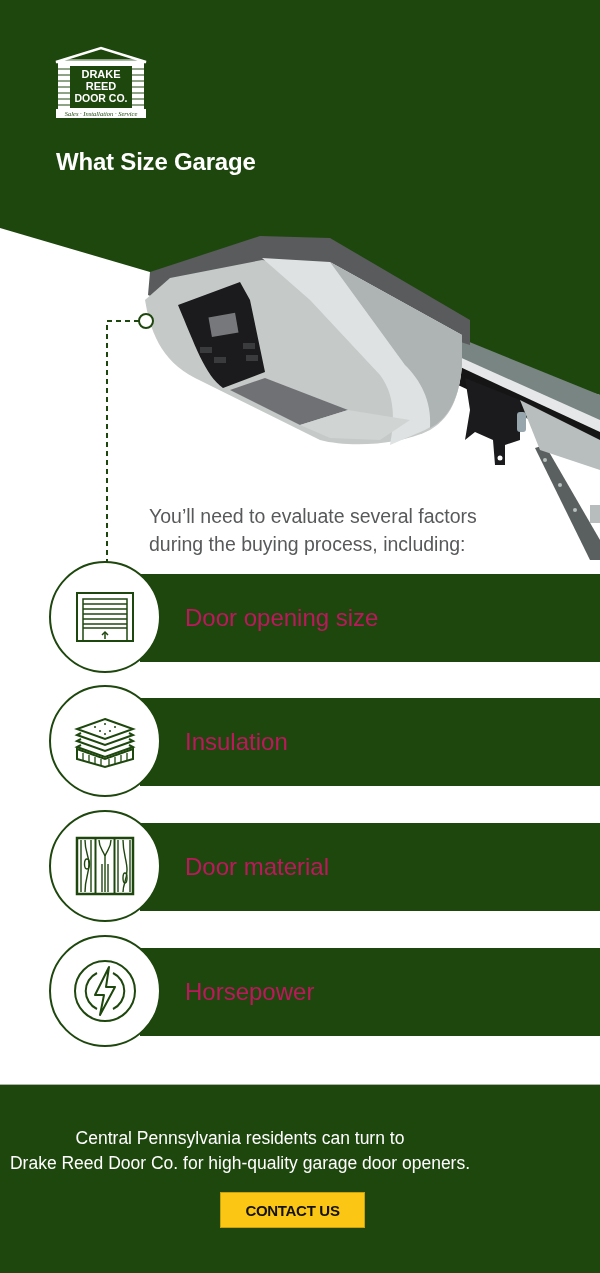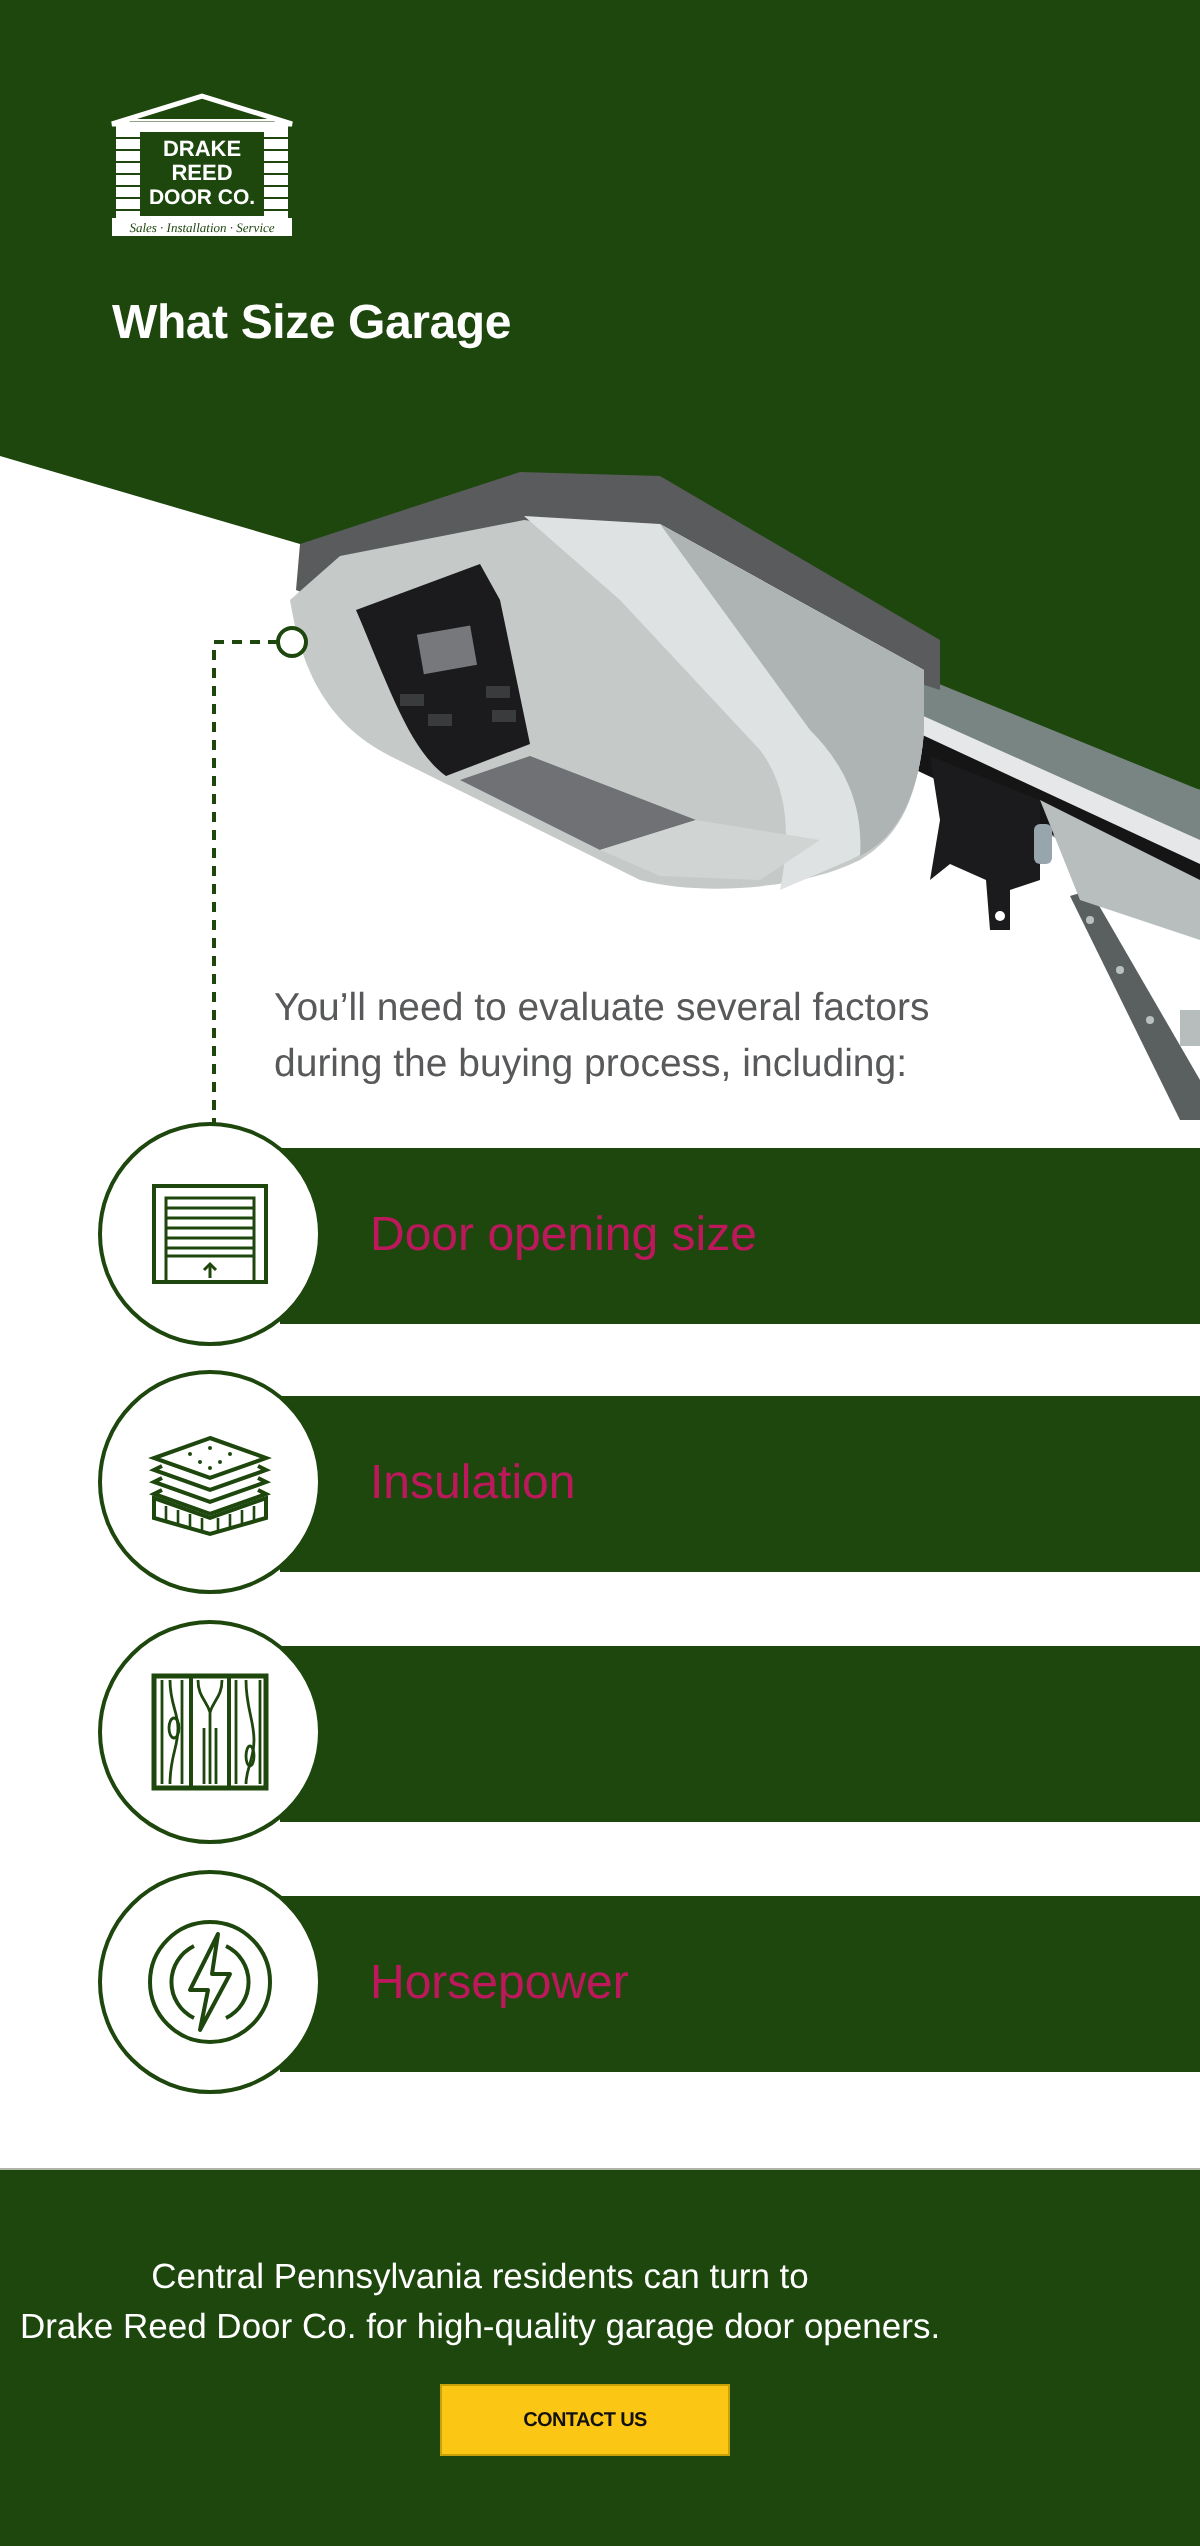--- a/index.html
+++ b/index.html
@@ -1,30 +1,30 @@
 <!DOCTYPE html>
 <html><head>
 <meta charset="utf-8">
 <style>
   html, body { margin:0; padding:0; }
   body { width:600px; height:1273px; position:relative; overflow:hidden; background:#ffffff; font-family:"Liberation Sans", sans-serif; }
   .hero-bg { position:absolute; left:0; top:0; width:600px; height:580px; }
   .logo { position:absolute; left:54px; top:46px; width:94px; height:74px; }
   .title { position:absolute; left:56px; top:142px; color:#ffffff; font-weight:bold; font-size:24px; line-height:39px; letter-spacing:-0.2px; margin:0; }
   .opener { position:absolute; left:0; top:0; width:600px; height:580px; }
-  .intro { position:absolute; left:137px; top:490px; width:420px; color:#58595b; font-size:19.5px; line-height:28px; margin:0; }
+  .intro { position:absolute; left:137px; top:490px; width:420px; color:#58595b; font-size:19.5px; line-height:28px; margin:12px; }
   .factor { position:absolute; left:48px; width:510px; height:118px; }
   .factor .bar { position:absolute; left:92px; top:14px; width:460px; height:88px; background:#1e470e; }
   .factor .label { position:absolute; left:137px; top:14px; height:88px; line-height:88px; color:#be185d; font-size:24px; }
   .factor .circle { position:absolute; left:1px; top:1px; width:112px; height:112px; border-radius:50%; background:#ffffff; border:2px solid #1e470e; box-sizing:border-box; }
   .factor .circle svg { position:absolute; left:22px; top:22px; width:64px; height:64px; }
   .footer { position:absolute; left:0; top:1085px; width:600px; height:188px; background:#1e470e; }
   .footer-divider { position:absolute; left:0; top:1084px; width:600px; height:1px; background:#aeb4a8; }
   .footer-text { position:absolute; left:0; top:1126px; width:480px; text-align:center; color:#ffffff; font-size:17.5px; line-height:25px; margin:0; }
-  .cta { position:absolute; left:220px; top:1192px; width:145px; height:36px; background:#fcc614; color:#111111; font-weight:bold; font-size:10px; line-height:36px; text-align:center; border:1px solid #c9a20a; box-sizing:border-box; letter-spacing:-0.3px; cursor:pointer; }
+  .cta { position:absolute; left:220px; top:1192px; width:145px; height:36px; background:#fcc614; color:#111111; font-weight:bold; font-size:15px; line-height:36px; text-align:center; border:1px solid #c9a20a; box-sizing:border-box; letter-spacing:-0.3px; cursor:pointer; }
 </style>
 </head>
 <body>
 
 <svg class="hero-bg" viewBox="0 0 600 580">
   <polygon points="0,0 600,0 600,395 150,272 0,228" fill="#1e470e"></polygon>
 </svg>
 
 <div class="logo">
   <svg width="94" height="74" viewBox="0 0 94 74">
@@ -153,20 +153,21 @@
           <line x1="42" y1="48" x2="42" y2="55"></line>
           <line x1="48" y1="46" x2="48" y2="53"></line>
           <line x1="54" y1="44" x2="54" y2="51"></line>
       </g>
     </svg>
   </div>
 </div>
 
 <div class="factor" style="top:809px;">
   <div class="bar"></div>
+  <div class="label">Door material</div>
   <div class="circle">
     <svg viewBox="0 0 64 64">
       <rect x="4" y="4" width="56" height="56" fill="none" stroke="#1e470e" stroke-width="2.5"></rect>
       <line x1="22.5" y1="4" x2="22.5" y2="60" stroke="#1e470e" stroke-width="2"></line>
       <line x1="41.5" y1="4" x2="41.5" y2="60" stroke="#1e470e" stroke-width="2"></line>
       <g fill="none" stroke="#1e470e" stroke-width="1.4">
         <path d="M8,6 L8,58"></path>
           <path d="M12,6 C12,18 16,22 16,30 C16,40 12,44 12,58"></path>
           <path d="M18,6 L18,58"></path>
         <ellipse cx="14" cy="30" rx="2.5" ry="5"></ellipse>

